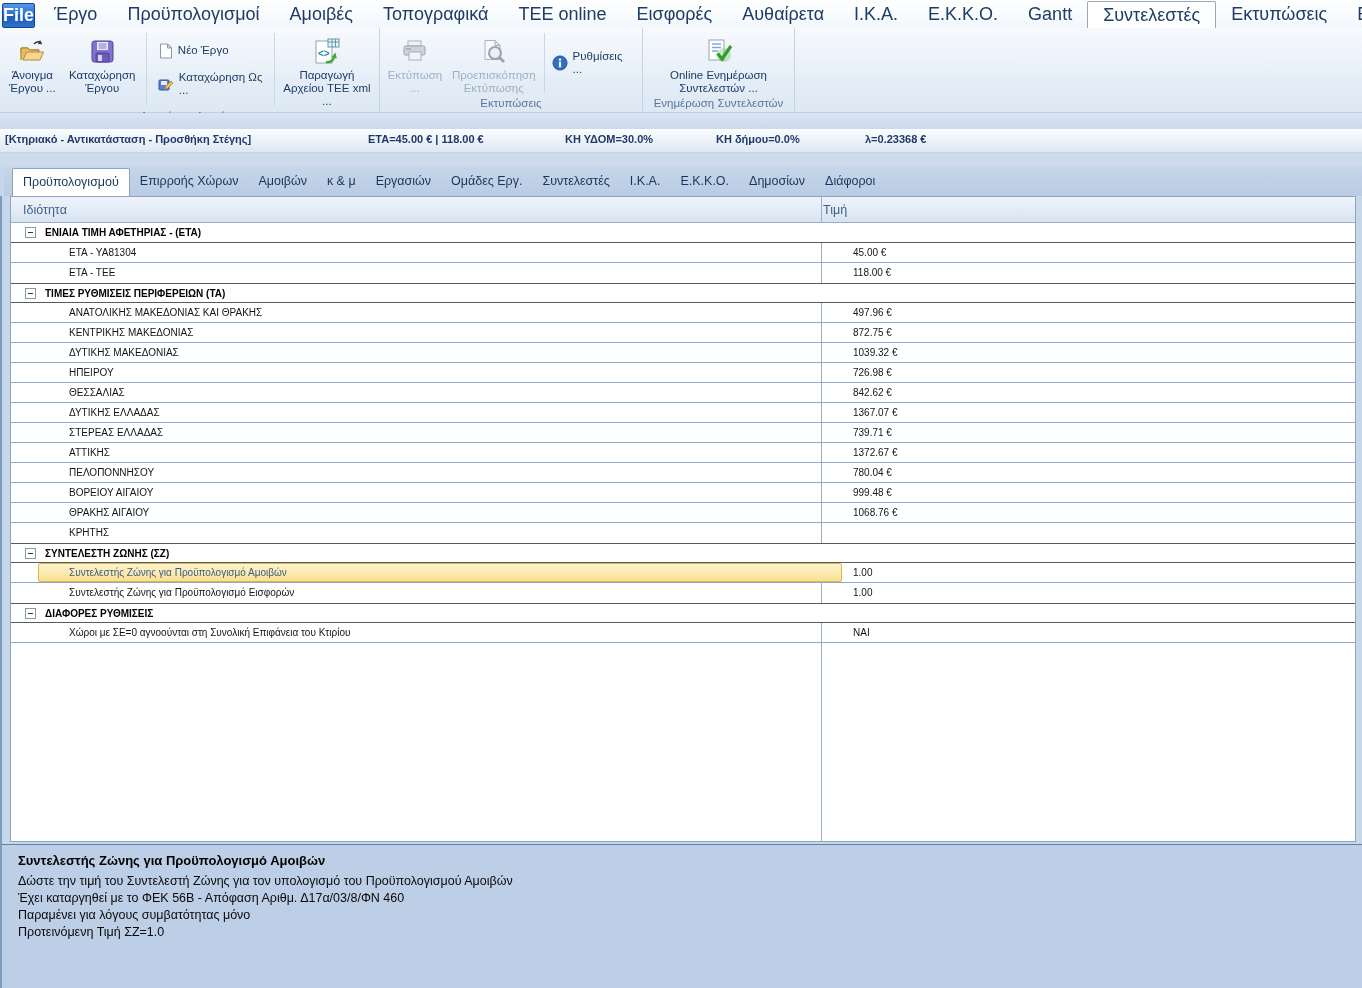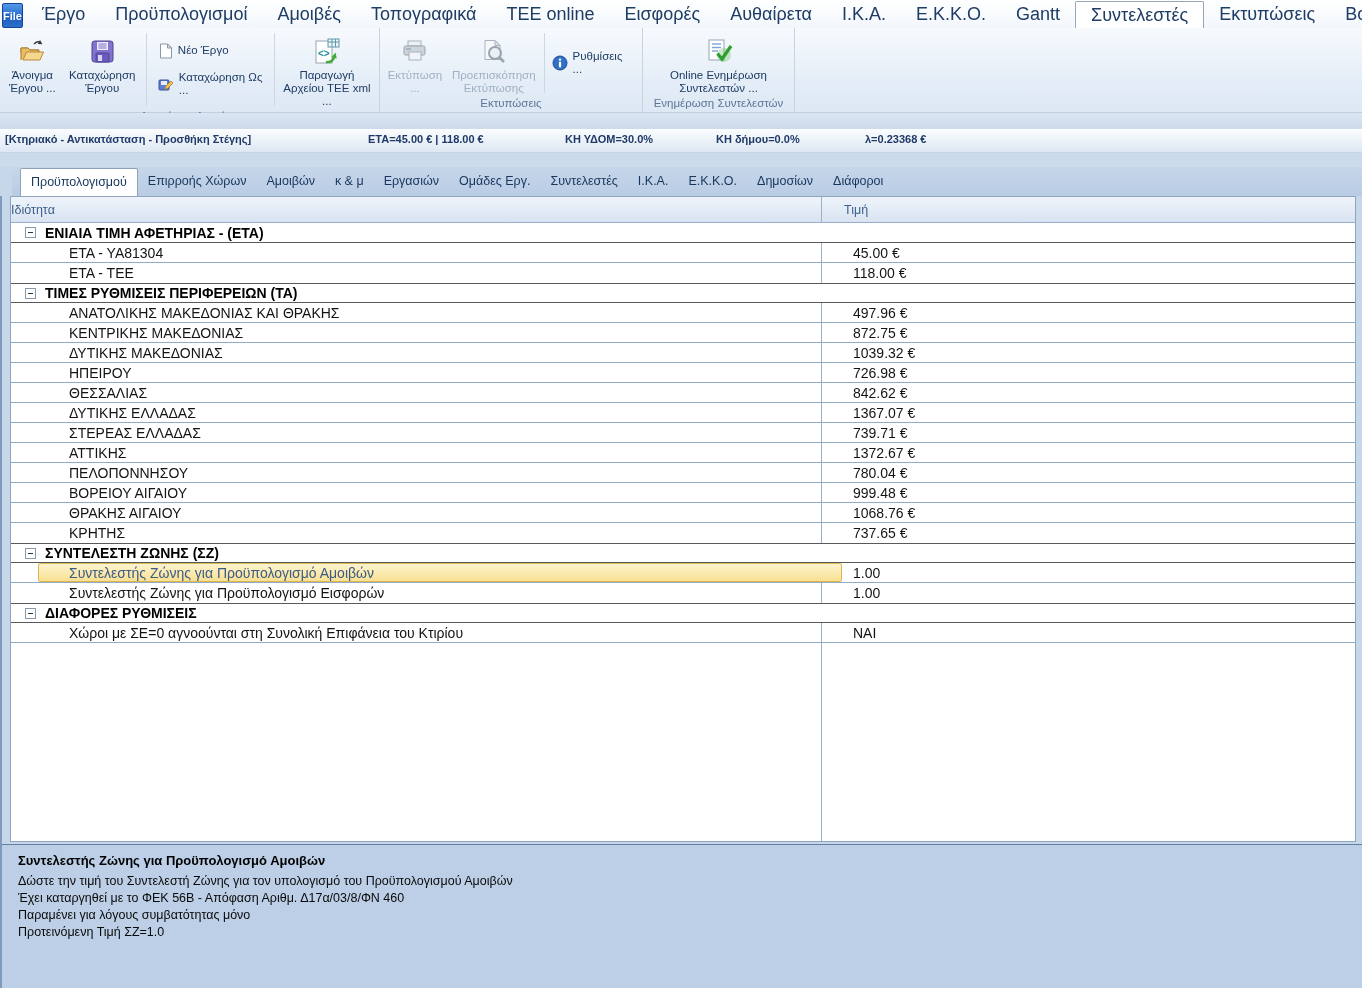--- a/index.html
+++ b/index.html
@@ -14,21 +14,21 @@
   
   .menubar{
     position:absolute; top:0; left:0; right:0; height:28px;
     background:linear-gradient(#ffffff,#f2f7fc);
     display:flex; align-items:flex-end;
   }
   .file-tab{
     height:25px; margin:2px 4px 0 2px; width:52px;
     background:linear-gradient(#5598e8 0%,#2e74d0 45%,#1a5cbe 50%,#2d6fc8 100%);
     border:1px solid #15459c; border-radius:2px;
-    color:#fff; font-weight:bold; font-size:11px;
+    color:#fff; font-weight:bold; font-size:18px;
     display:flex; align-items:center; justify-content:center;
   }
   .menu-tab{
     height:27px; padding:0 15px; display:flex; align-items:center;
     font-size:18px; color:#1e3c64; white-space:nowrap;
   }
   .menu-tab.active{
     background:#fff; border:1px solid #98a7ba; border-bottom:none;
     border-radius:2px 2px 0 0;
   }
@@ -67,21 +67,21 @@
     background:linear-gradient(#fbfdfe,#dde7f3);
     border-bottom:1px solid #c4d3e5;
   }
   .infobar span{
     position:absolute; top:4px; font-size:11px; font-weight:bold; color:#1f3a68; white-space:nowrap;
   }
   .band-post-info{ position:absolute; top:153px; left:0; right:0; height:14px; background:#ccdaeb; }
 
   
   .subtabs{
-    position:absolute; top:167px; left:12px; right:0; height:29px;
+    position:absolute; top:167px; left:4px; right:0; height:29px;
     background:linear-gradient(#c6d6ea,#b9cce4);
     display:flex; align-items:flex-end; padding-left:8px;
   }
   .subtab{
     height:28px; line-height:27px; padding:0 10px;
     font-size:12.5px; color:#17365d; white-space:nowrap;
   }
   .subtab.active{
     background:#fff; border:1px solid #8ea3ba; border-bottom:none;
     border-radius:2px 2px 0 0;
@@ -92,24 +92,24 @@
     position:absolute; top:196px; left:10px; width:1346px; bottom:146px;
     background:#fff; border:1px solid #8fa5bf;
   }
   .col-sep{ position:absolute; left:810px; top:26px; bottom:0; width:1px; background:#9ab0c8; z-index:0; }
   .grid-header{
     position:relative; z-index:1; height:26px;
     background:linear-gradient(#eff4fb,#d8e3f1);
     border-bottom:1px solid #9ab0c8;
     display:flex; align-items:center; font-size:12.5px; color:#3f618c;
   }
-  .gh-left{ width:810px; padding-left:0; }
-  .gh-right{ flex:1; height:100%; display:flex; align-items:center; padding-left:22px; border-left:1px solid #9ab0c8; }
-
-  .trow{ position:relative; height:20px; display:flex; align-items:center; font-size:14px; }
+  .gh-left{ width:810px; padding-left:12px; }
+  .gh-right{ flex:1; height:100%; display:flex; align-items:center; padding-left:1px; border-left:1px solid #9ab0c8; }
+
+  .trow{ position:relative; height:20px; display:flex; align-items:center; font-size:10px; }
   .trow.group{
     z-index:1; background:#fff; font-weight:bold; color:#000;
     border-top:1px solid #5a5a5a; border-bottom:1px solid #5a5a5a;
   }
   .trow.group:first-child{ border-top:none; }
   .trow.item{ border-bottom:1px solid #93aac4; color:#141414;padding-left:24px; }
   .trow.item.no-bb{ border-bottom-color:transparent; }
   .minus-box{
     width:11px; height:11px; margin-left:14px; flex:0 0 auto;
     border:1px solid #8899aa; background:#fff; position:relative;
@@ -403,21 +403,20 @@
       <div class="trow item">
         <div class="cell-left">
           <span class="ltext">ΘΡΑΚΗΣ ΑΙΓΑΙΟΥ</span>
         </div>
         <div class="cell-right">1068.76 €</div>
       </div>
       <div class="trow item no-bb">
         <div class="cell-left">
           <span class="ltext">ΚΡΗΤΗΣ</span>
         </div>
-        <div class="cell-right">737.65 €</div>
       </div>
       <div class="trow group">
         <span class="minus-box"></span>
         <span class="glabel">ΣΥΝΤΕΛΕΣΤΗ ΖΩΝΗΣ (ΣΖ)</span>
       </div>
       <div class="trow item selected">
         <div class="cell-left">
           <div class="sel-hl"></div>
           <span class="ltext">Συντελεστής Ζώνης για Προϋπολογισμό Αμοιβών</span>
         </div>

